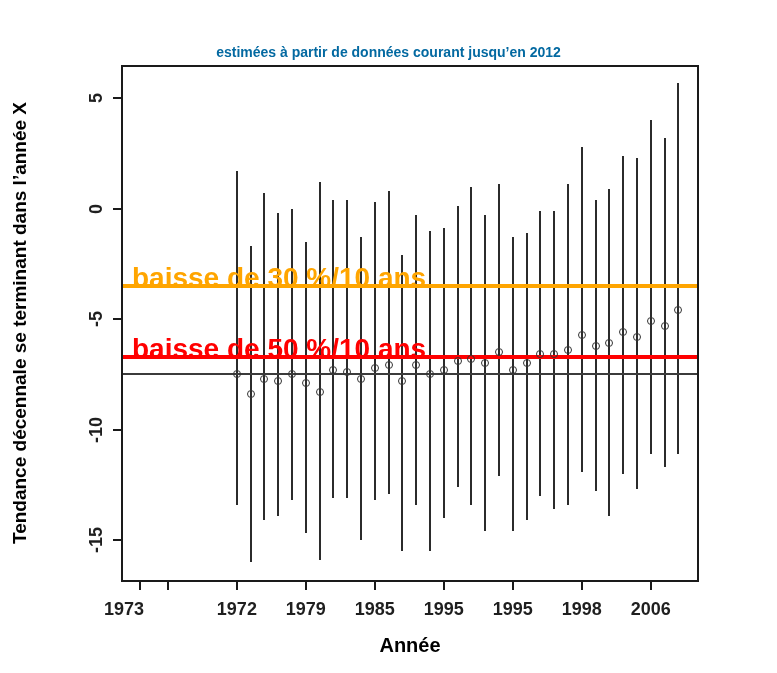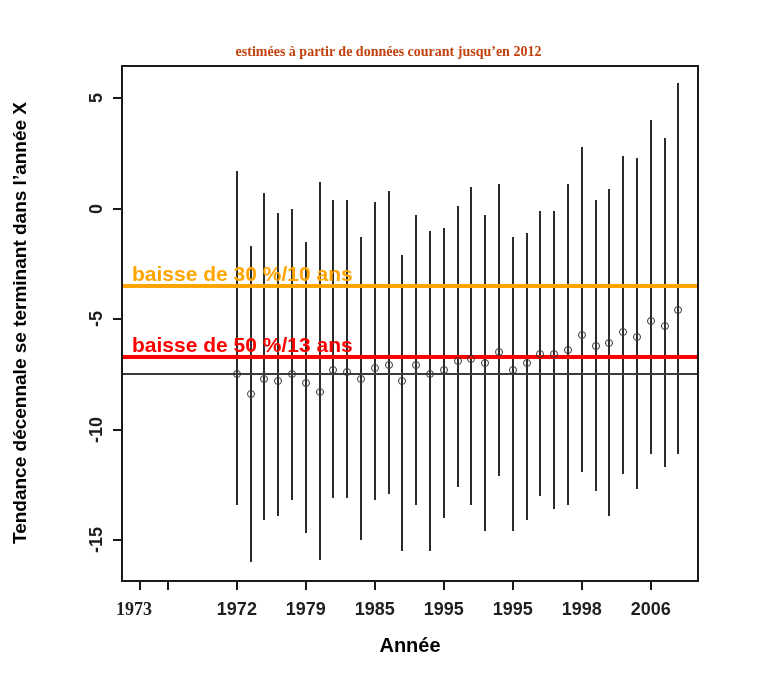--- a/index.html
+++ b/index.html
@@ -1,51 +1,51 @@
 <!DOCTYPE html>
 <html><head>
 <meta charset="utf-8">
 <style>
   html,body{margin:0;padding:0;background:#fff;}
   .chart{position:relative;width:777px;height:673px;background:#ffffff;
          font-family:"Liberation Sans",sans-serif;overflow:hidden;}
   .title{position:absolute;left:0;right:0;top:6px;text-align:center;
          font-size:18px;font-weight:bold;color:#000;}
   .subtitle{position:absolute;left:0;right:0;top:44px;text-align:center;
-         font-size:14px;font-weight:bold;color:#c2410c;font-family:Liberation Serif, serif;}
+         font-size:14px;font-weight:bold;color:#0369a1;}
   .plot-box{position:absolute;left:121px;top:65px;width:578px;height:517px;
          border:2px solid #1a1a1a;box-sizing:border-box;z-index:5;pointer-events:none;}
   .ylab{position:absolute;left:20px;top:323px;transform:translate(-50%,-50%) rotate(-90deg);
          font-size:19px;font-weight:bold;color:#000;white-space:nowrap;}
   .xlab{position:absolute;top:634px;left:410px;transform:translateX(-50%);
          font-size:20px;font-weight:bold;color:#000;}
-  .ref-label{position:absolute;font-size:21px;font-weight:bold;white-space:nowrap;z-index:6;}
+  .ref-label{position:absolute;font-size:28px;font-weight:bold;white-space:nowrap;z-index:6;}
   .tick-x{position:absolute;width:2px;height:8px;background:#1a1a1a;z-index:1;}
   .tick-y{position:absolute;width:8px;height:2px;background:#1a1a1a;z-index:1;}
   .tlx{position:absolute;transform:translateX(-50%);font-size:18px;font-weight:bold;color:#1f1f1f;}
   .tly{position:absolute;transform:translate(-50%,-50%) rotate(-90deg);
        font-size:18px;font-weight:bold;color:#1f1f1f;white-space:nowrap;}
   .err{position:absolute;width:2px;background:#2b2b2b;z-index:2;}
   .pt{position:absolute;width:8px;height:8px;border:1.8px solid #333333;border-radius:50%;
       box-sizing:border-box;background:transparent;z-index:4;}
   .ref{position:absolute;z-index:3;}
 </style>
 </head>
 <body>
 
 <div class="chart">
   <div class="subtitle">estimées à partir de données courant jusqu’en 2012</div>
   <div class="ylab">Tendance décennale se terminant dans l’année X</div>
   <div class="xlab" style="left: 410px;">Année</div>
 
   <div id="plot-area">
     <div class="ref-label" style="left: 132px; top: 261.94px; color: rgb(255, 165, 0);">baisse de 30 %/10 ans</div>
-    <div class="ref-label" style="left: 132px; top: 332.641px; color: rgb(255, 0, 0);">baisse de 50 %/13 ans</div>
+    <div class="ref-label" style="left: 132px; top: 332.641px; color: rgb(255, 0, 0);">baisse de 50 %/10 ans</div>
   <div class="tick-x" style="left: 139.313px; top: 582px;"></div>
-      <div class="tlx" style="left: 134px; top: 599px; font-family: Liberation Serif, serif;">1973</div>
+      <div class="tlx" style="left: 124px; top: 599px;">1973</div>
       <div class="tick-x" style="left: 166.902px; top: 582px;"></div>
       <div class="tick-x" style="left: 235.876px; top: 582px;"></div>
       <div class="tlx" style="left: 236.876px; top: 599px;">1972</div>
       <div class="tick-x" style="left: 304.85px; top: 582px;"></div>
       <div class="tlx" style="left: 305.85px; top: 599px;">1979</div>
       <div class="tick-x" style="left: 373.823px; top: 582px;"></div>
       <div class="tlx" style="left: 374.823px; top: 599px;">1985</div>
       <div class="tick-x" style="left: 442.797px; top: 582px;"></div>
       <div class="tlx" style="left: 443.797px; top: 599px;">1995</div>
       <div class="tick-x" style="left: 511.771px; top: 582px;"></div>

